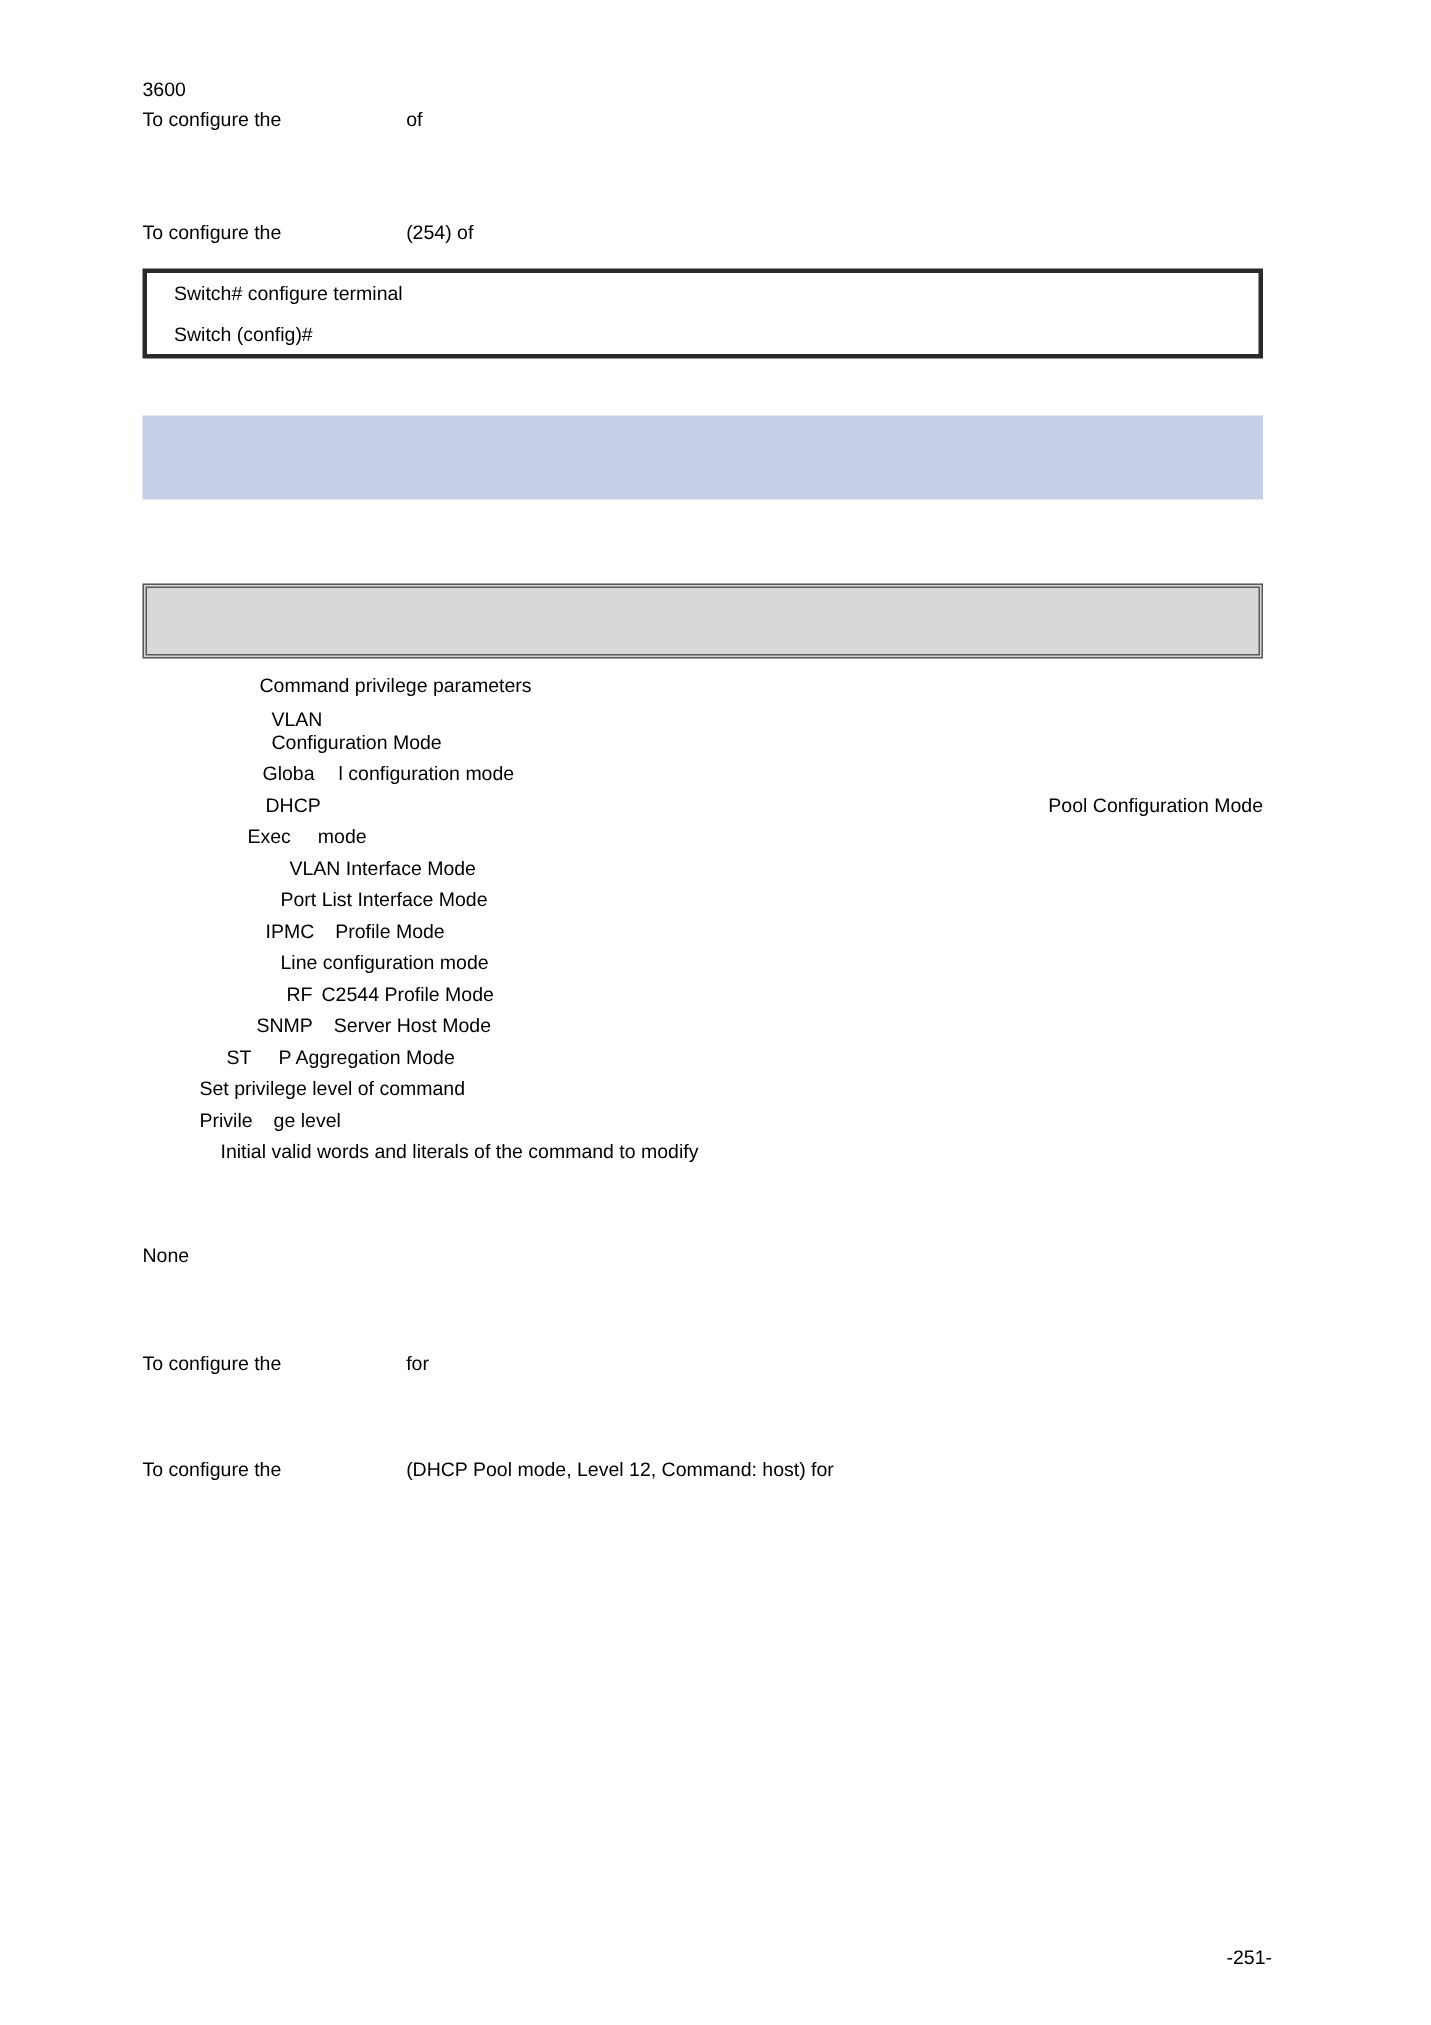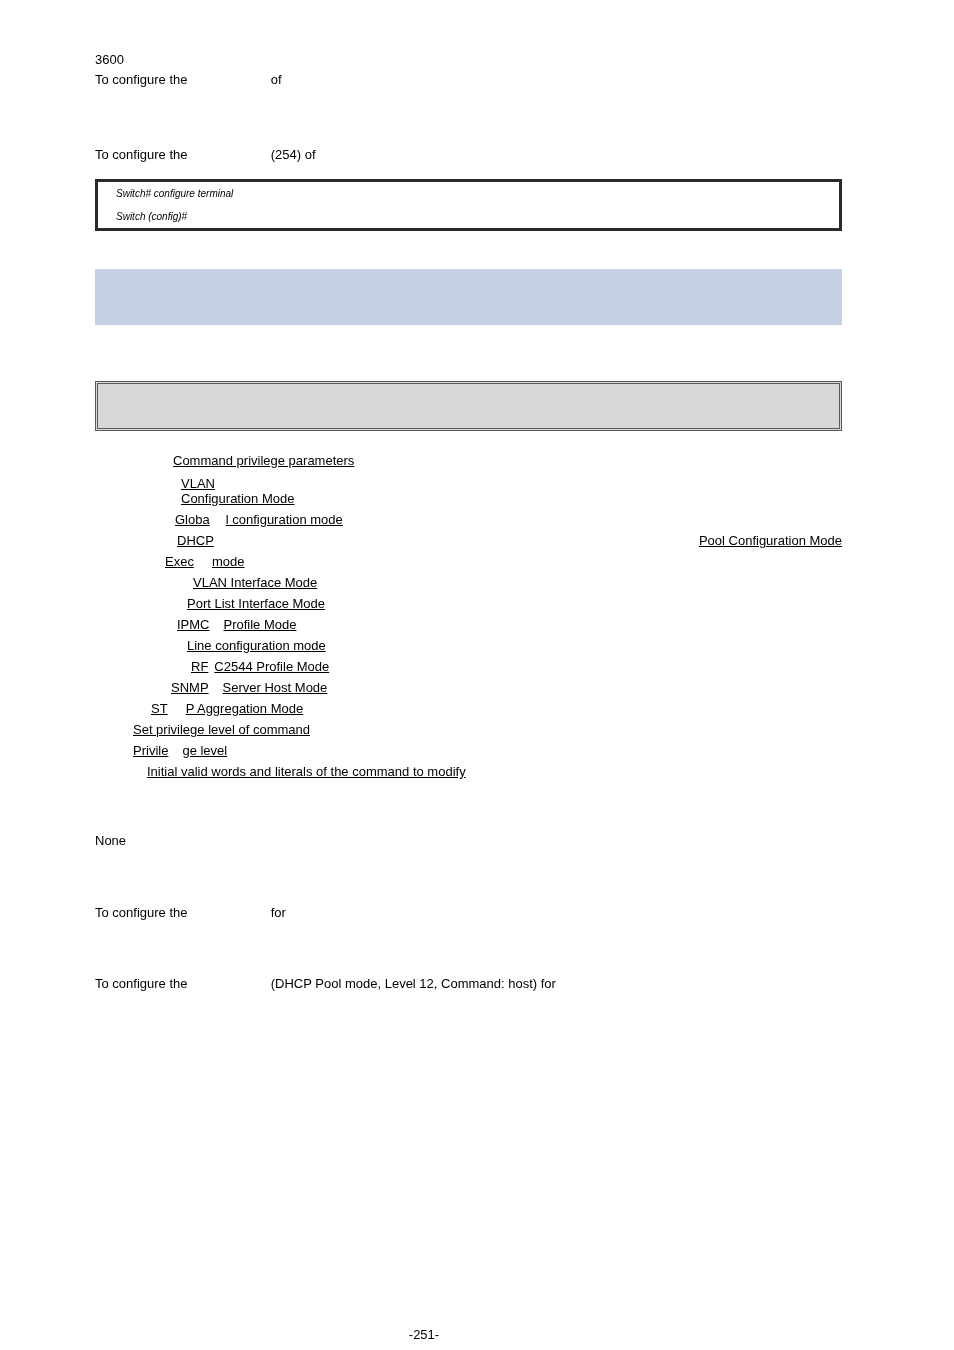--- a/index.html
+++ b/index.html
@@ -28,61 +28,59 @@
   .gap { display: inline-block; } 
 
   
   .code-box {
     border: 3px solid #2a2a2a;
     padding: 0;
     margin-top: 14px;
   }
   .code-box .ln {
     padding: 6px 18px;
-    font-size: 10px;
-    font-style: italic;
+    font-size: 13px;
   }
 
   
   .banner {
     background: #c5d0e6;
     height: 56px;
     margin-top: 38px;
   }
 
   
   .syntax-box {
     border: 3px double #5a5a5a;
     background: #d8d8d8;
     height: 44px;
     margin-top: 56px;
   }
 
   .plist {
-    margin-top: 20px;
-    text-decoration: underline;
+    margin-top: 8px;
   }
   .plist .row {
     display: flex;
     margin: 6px 0;
   }
   .plist .lab {
     flex: 0 0 auto;
     white-space: pre;
   }
   .plist .desc {
     flex: 1 1 auto;
   }
 
   .page-num {
     position: absolute;
-    bottom: 8px;
+    bottom: 38px;
     left: 0;
     width: 848px;
-    text-align: center;
+    text-align: right;
     font-size: 13px;
   }
 </style>
 </head>
 <body>
 
 <div class="page">
 
   <p class="line">3600</p>
 

